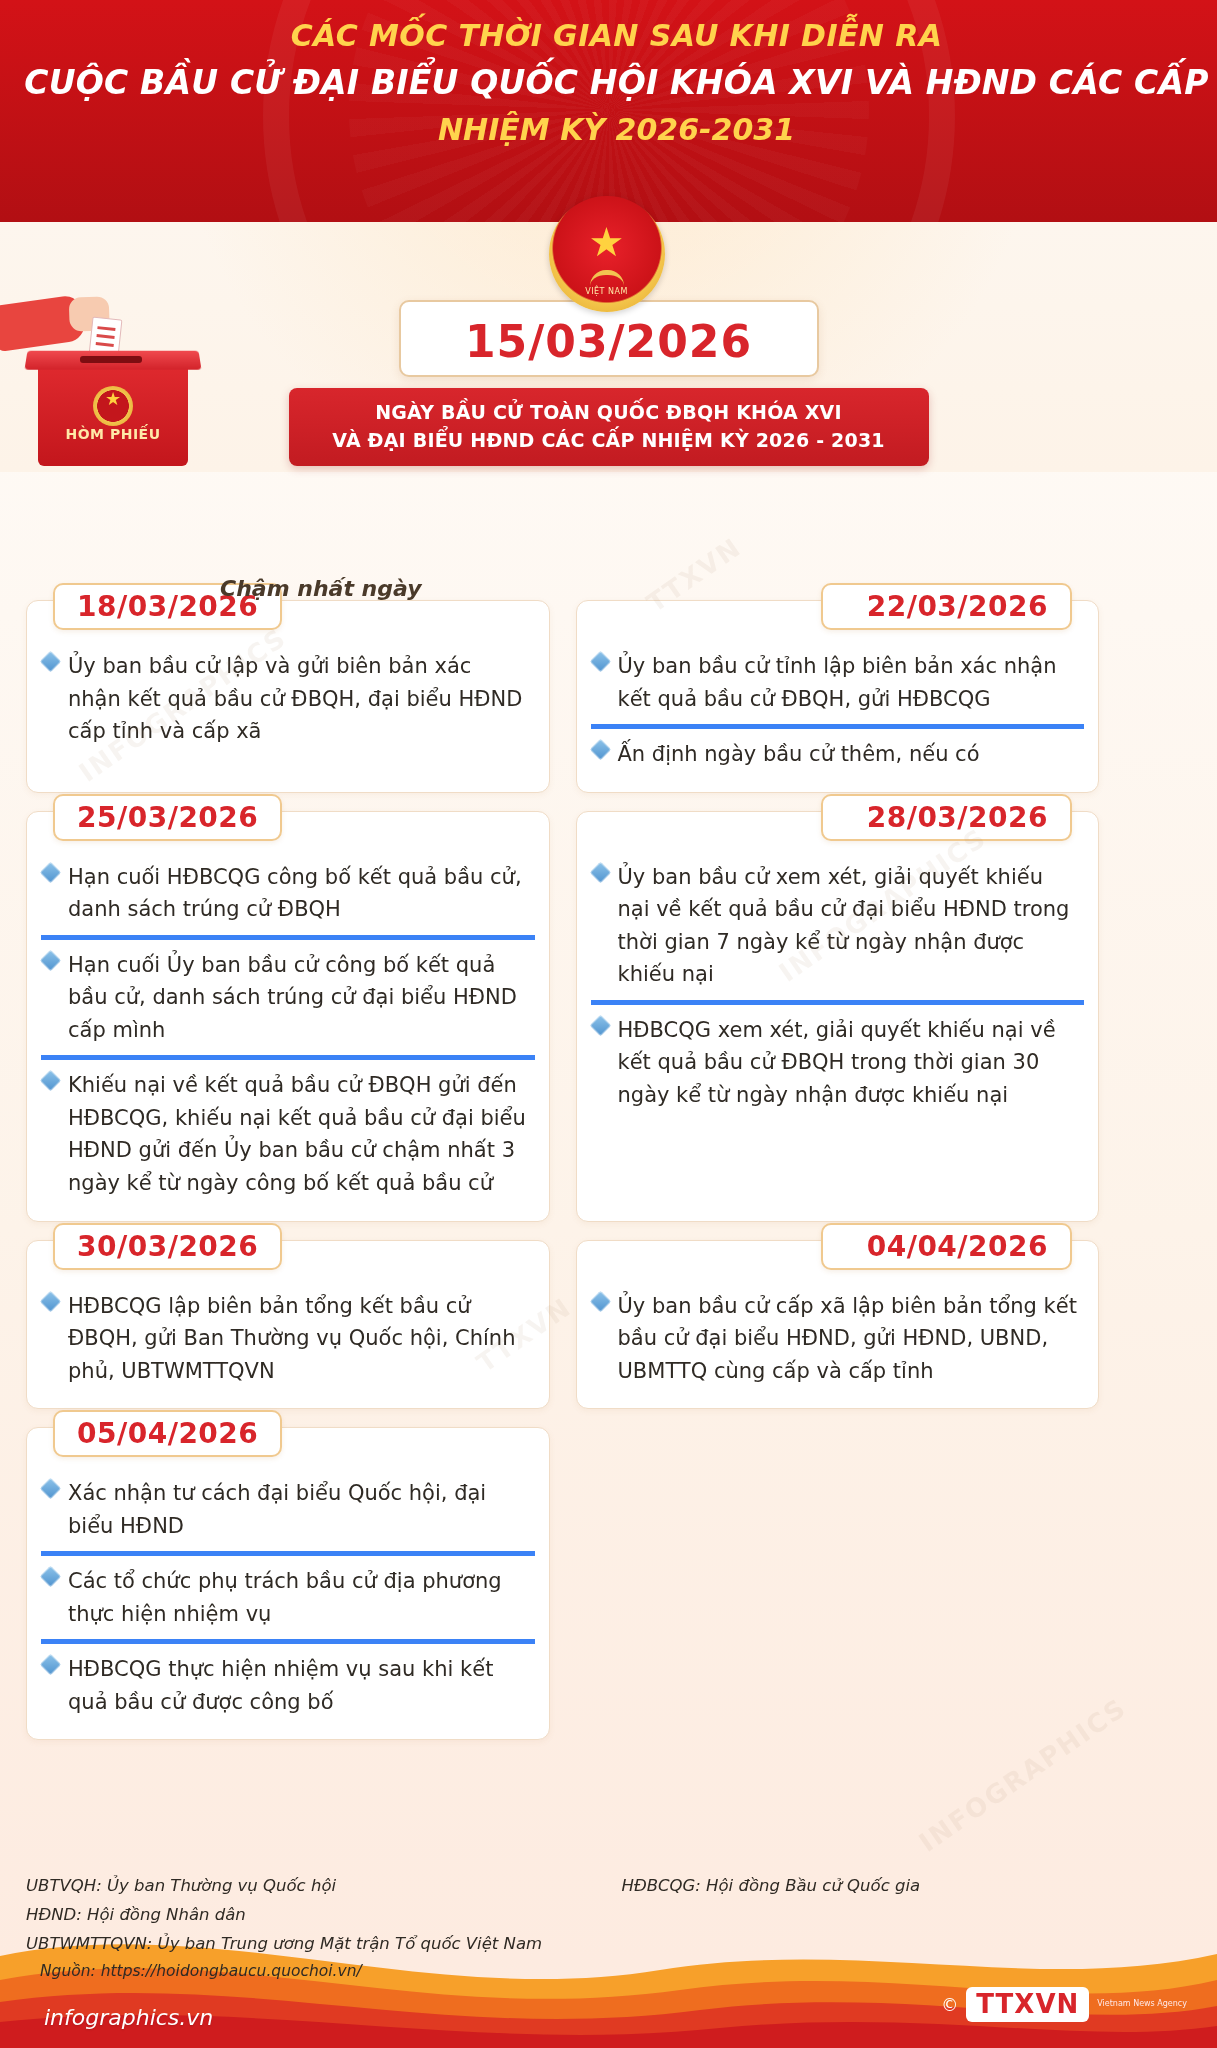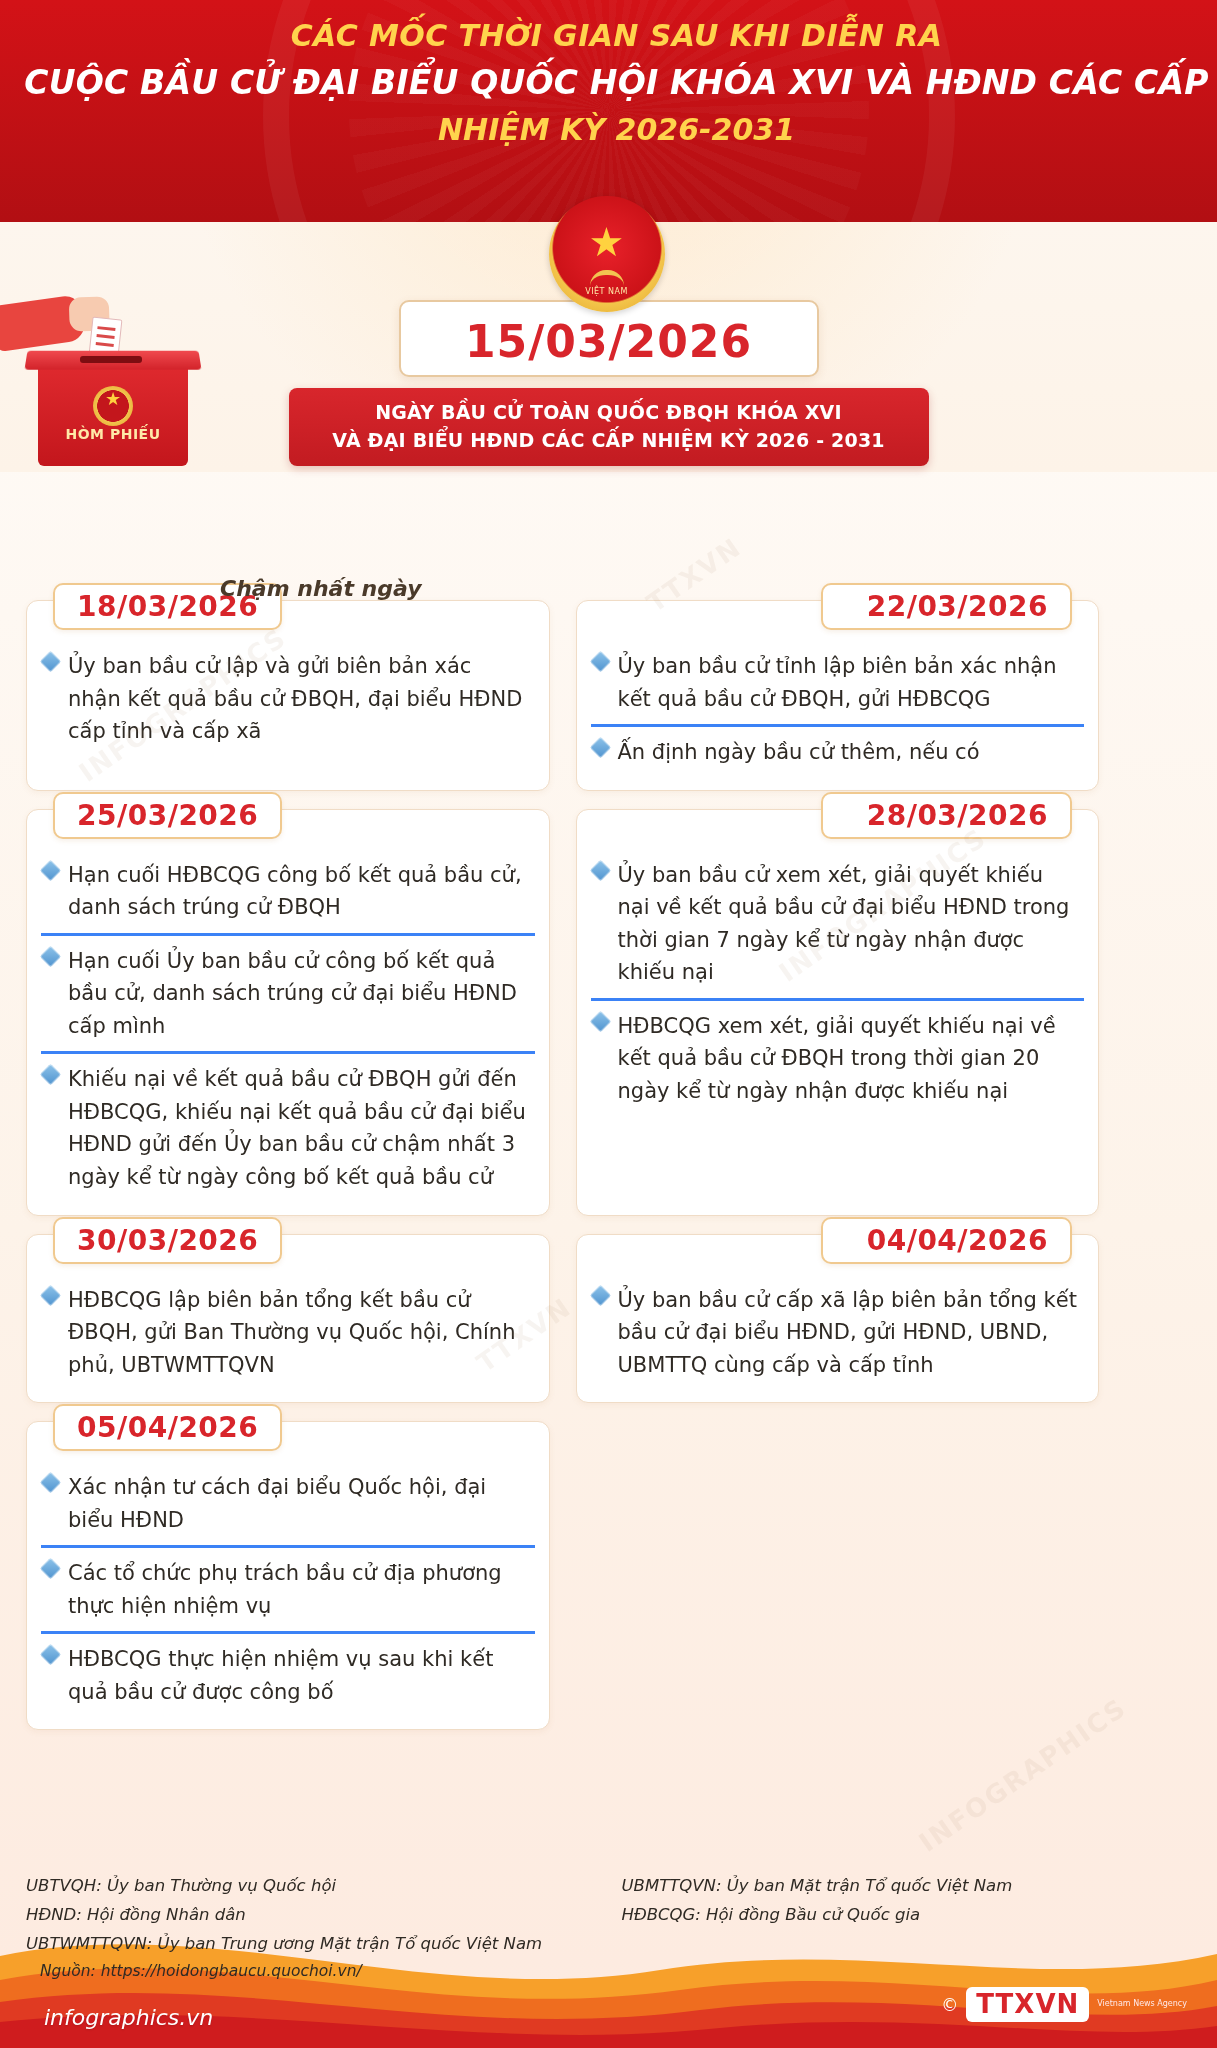--- a/index.html
+++ b/index.html
@@ -306,21 +306,21 @@
     letter-spacing: .5px;
     box-shadow: 0 2px 5px rgba(180,120,60,.12);
   }
   .card.right .date-chip { left: auto; right: 26px; padding-left: 44px; }
 
   .item {
     display: flex;
     align-items: flex-start;
     gap: 10px;
     padding: 9px 4px 9px 2px;
-    border-bottom: 3px solid #3b82f6;
+    border-bottom: 5px solid #3b82f6;
   }
   .item:last-child { border-bottom: none; }
   .bullet {
     flex: 0 0 auto;
     width: 15px; height: 15px;
     margin-top: 4px;
     background: linear-gradient(135deg, #8fc4ea 0%, #4f93cf 100%);
     transform: rotate(45deg);
     border-radius: 2px;
     box-shadow: inset 0 0 0 1px rgba(255,255,255,.45);
@@ -504,21 +504,21 @@
     </div>
 
     <div class="card right">
       <div class="date-chip">28/03/2026</div>
       <div class="item">
         <span class="bullet"></span>
         <span class="item-text">Ủy ban bầu cử xem xét, giải quyết khiếu nại về kết quả bầu cử đại biểu HĐND trong thời gian 7 ngày kể từ ngày nhận được khiếu nại</span>
       </div>
       <div class="item">
         <span class="bullet"></span>
-        <span class="item-text">HĐBCQG xem xét, giải quyết khiếu nại về kết quả bầu cử ĐBQH trong thời gian 20 ngày kể từ ngày nhận được khiếu nại</span>
+        <span class="item-text">HĐBCQG xem xét, giải quyết khiếu nại về kết quả bầu cử ĐBQH trong thời gian 30 ngày kể từ ngày nhận được khiếu nại</span>
       </div>
     </div>
 
     <div class="card">
       <div class="date-chip">30/03/2026</div>
       <div class="item">
         <span class="bullet"></span>
         <span class="item-text">HĐBCQG lập biên bản tổng kết bầu cử ĐBQH, gửi Ban Thường vụ Quốc hội, Chính phủ, UBTWMTTQVN</span>
       </div>
     </div>
@@ -550,21 +550,20 @@
 
   </div>
 
   <div class="footnotes">
     <div>
       <div class="fn">UBTVQH: Ủy ban Thường vụ Quốc hội</div>
       <div class="fn">HĐND: Hội đồng Nhân dân</div>
       <div class="fn">UBTWMTTQVN: Ủy ban Trung ương Mặt trận Tổ quốc Việt Nam</div>
     </div>
     <div>
-      <div class="fn">UBMTTQVN: Ủy ban Mặt trận Tổ quốc Việt Nam</div>
       <div class="fn">HĐBCQG: Hội đồng Bầu cử Quốc gia</div>
     </div>
   </div>
 
   <div class="source">Nguồn: https://hoidongbaucu.quochoi.vn/</div>
 
   <div class="wave">
     <svg width="1217" height="150" viewBox="0 0 1217 150" preserveAspectRatio="none" aria-hidden="true">
       <path d="M0,58 C210,14 430,110 660,72 C860,40 1040,96 1217,56 L1217,150 L0,150 Z" fill="#f7a02a"></path>
       <path d="M0,82 C230,40 420,128 680,92 C890,62 1060,120 1217,82 L1217,150 L0,150 Z" fill="#ef6d1f"></path>

